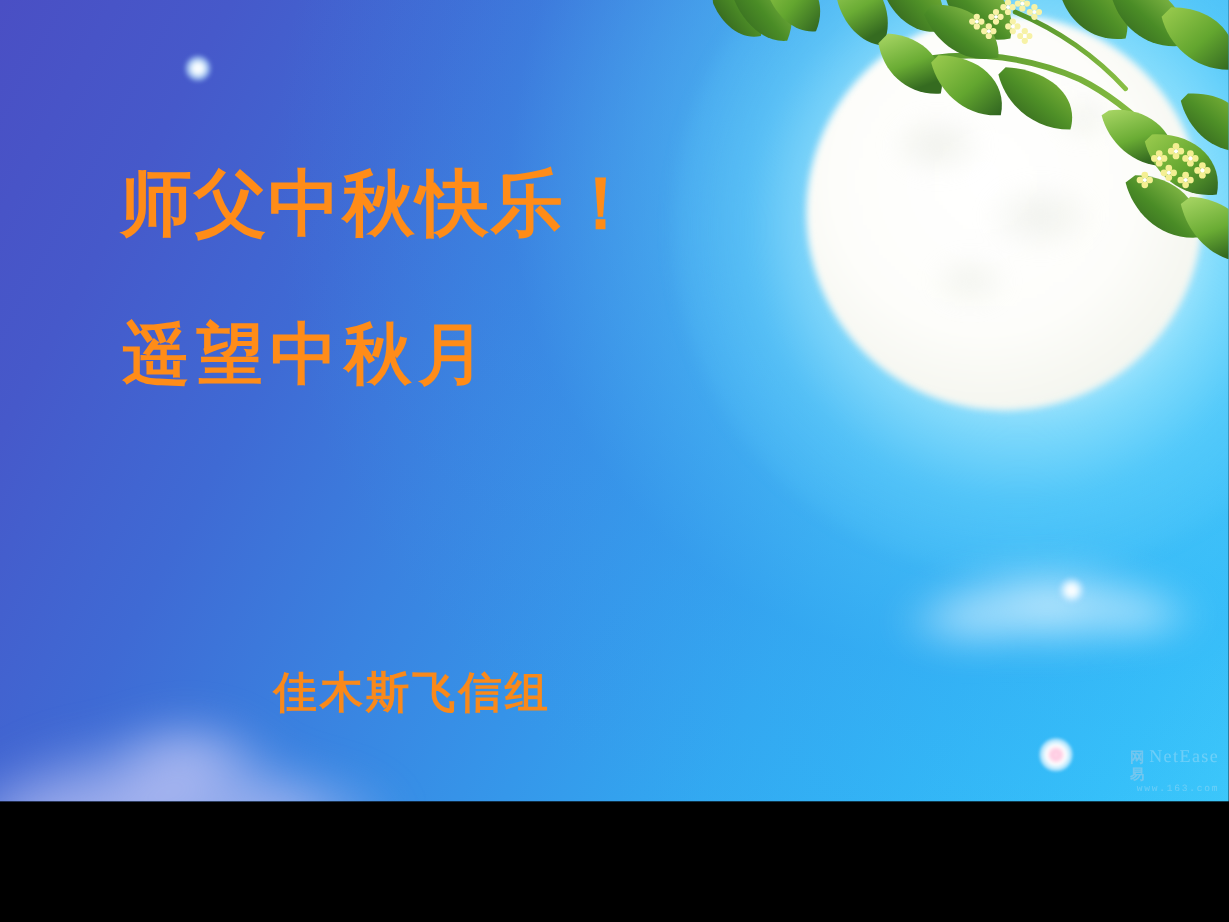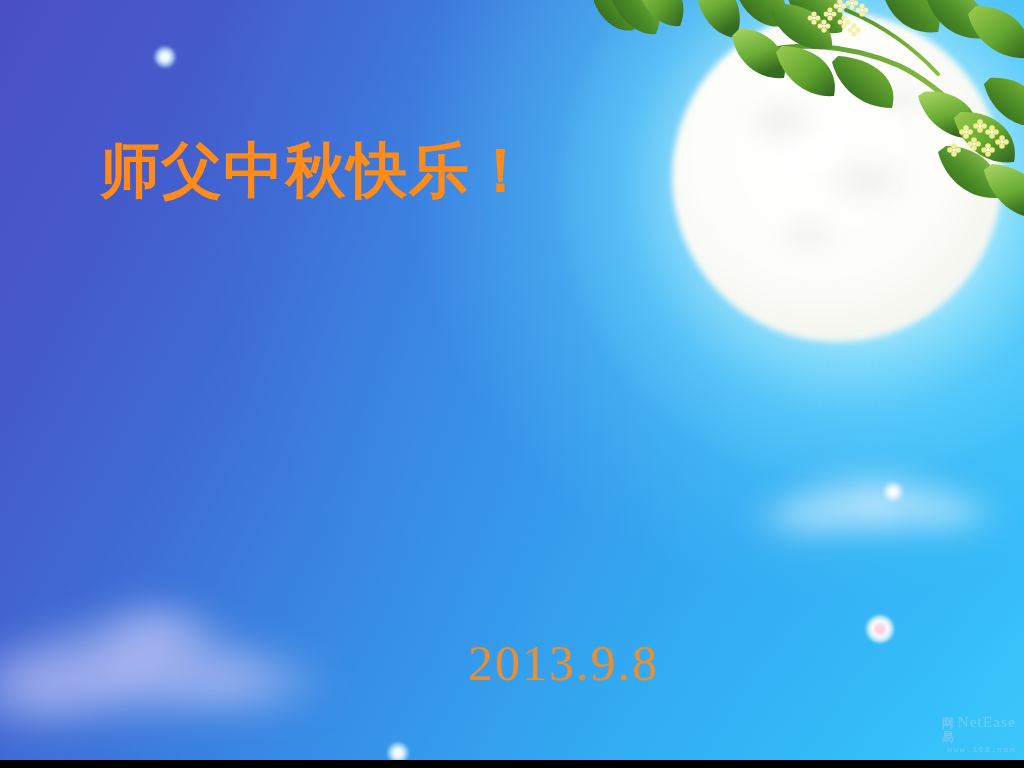--- a/index.html
+++ b/index.html
@@ -8,21 +8,21 @@
     padding: 0;
     background: #000;
   }
   body {
     font-family: "Liberation Sans", sans-serif;
   }
 
   #card {
     position: relative;
     width: 1024px;
-    height: 760px;
+    height: 668px;
     overflow: hidden;
     
     background:
       radial-gradient(circle at 82% 22%, rgba(120,225,255,0.95) 0%, rgba(90,205,250,0.55) 22%, rgba(60,160,240,0.18) 42%, rgba(0,0,0,0) 62%),
       linear-gradient(118deg,
         #4a4fc4 0%,
         #4659ca 14%,
         #3f6ad4 28%,
         #3a82e0 42%,
         #3597ea 56%,
@@ -387,21 +387,22 @@
             <circle cx="0" cy="4" r="2.8"></circle>
             <circle cx="-4" cy="0" r="2.8"></circle>
             <circle cx="0" cy="0" r="1.7" fill="#ffffff"></circle>
           </g>
       </g>
     </g>
   </svg>
 
   <div id="text-layer">
     <div class="greeting-line" id="line-1">师父中秋快乐！</div>
-    <div id="date">2013.9.8</div>
+    <div class="greeting-line" id="line-2">遥望中秋月</div>
+    <div id="signature">佳木斯飞信组</div>
   </div>
 
   <div id="watermark">
     <div class="wm-top">
       <span class="wm-cn">网易</span>
       <span class="wm-en">NetEase</span>
     </div>
     <div class="wm-url">www.163.com</div>
   </div>
 

